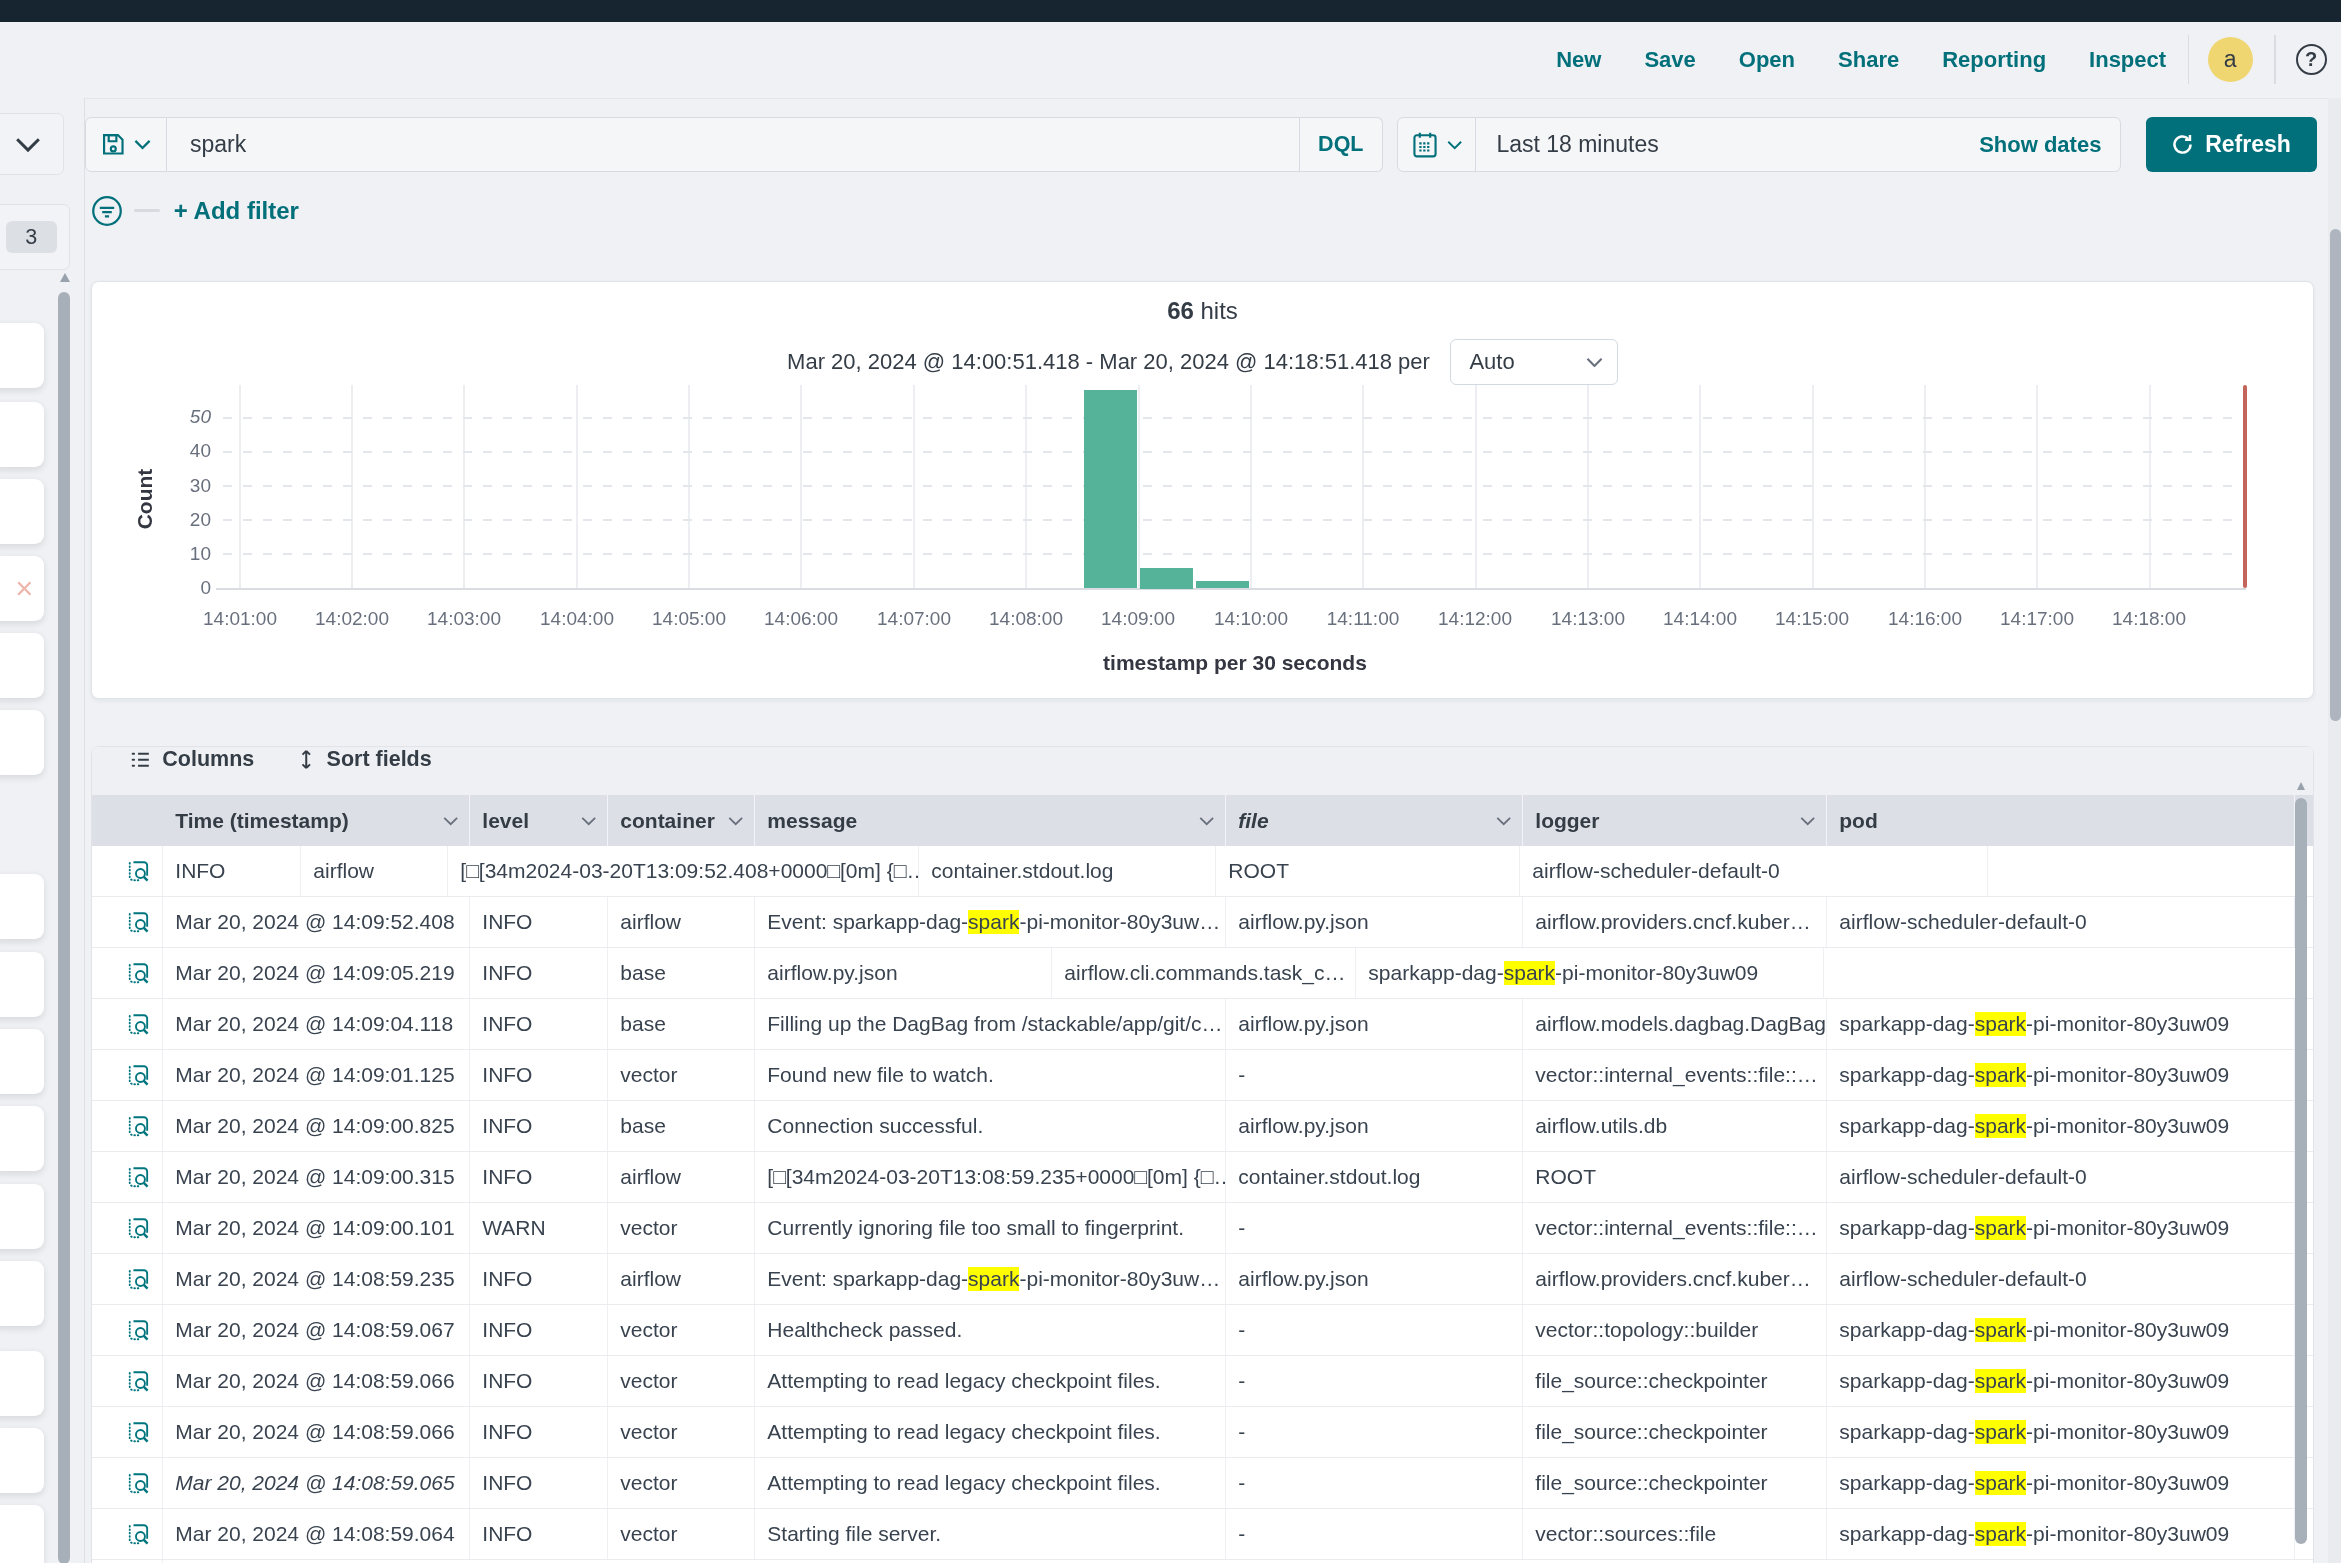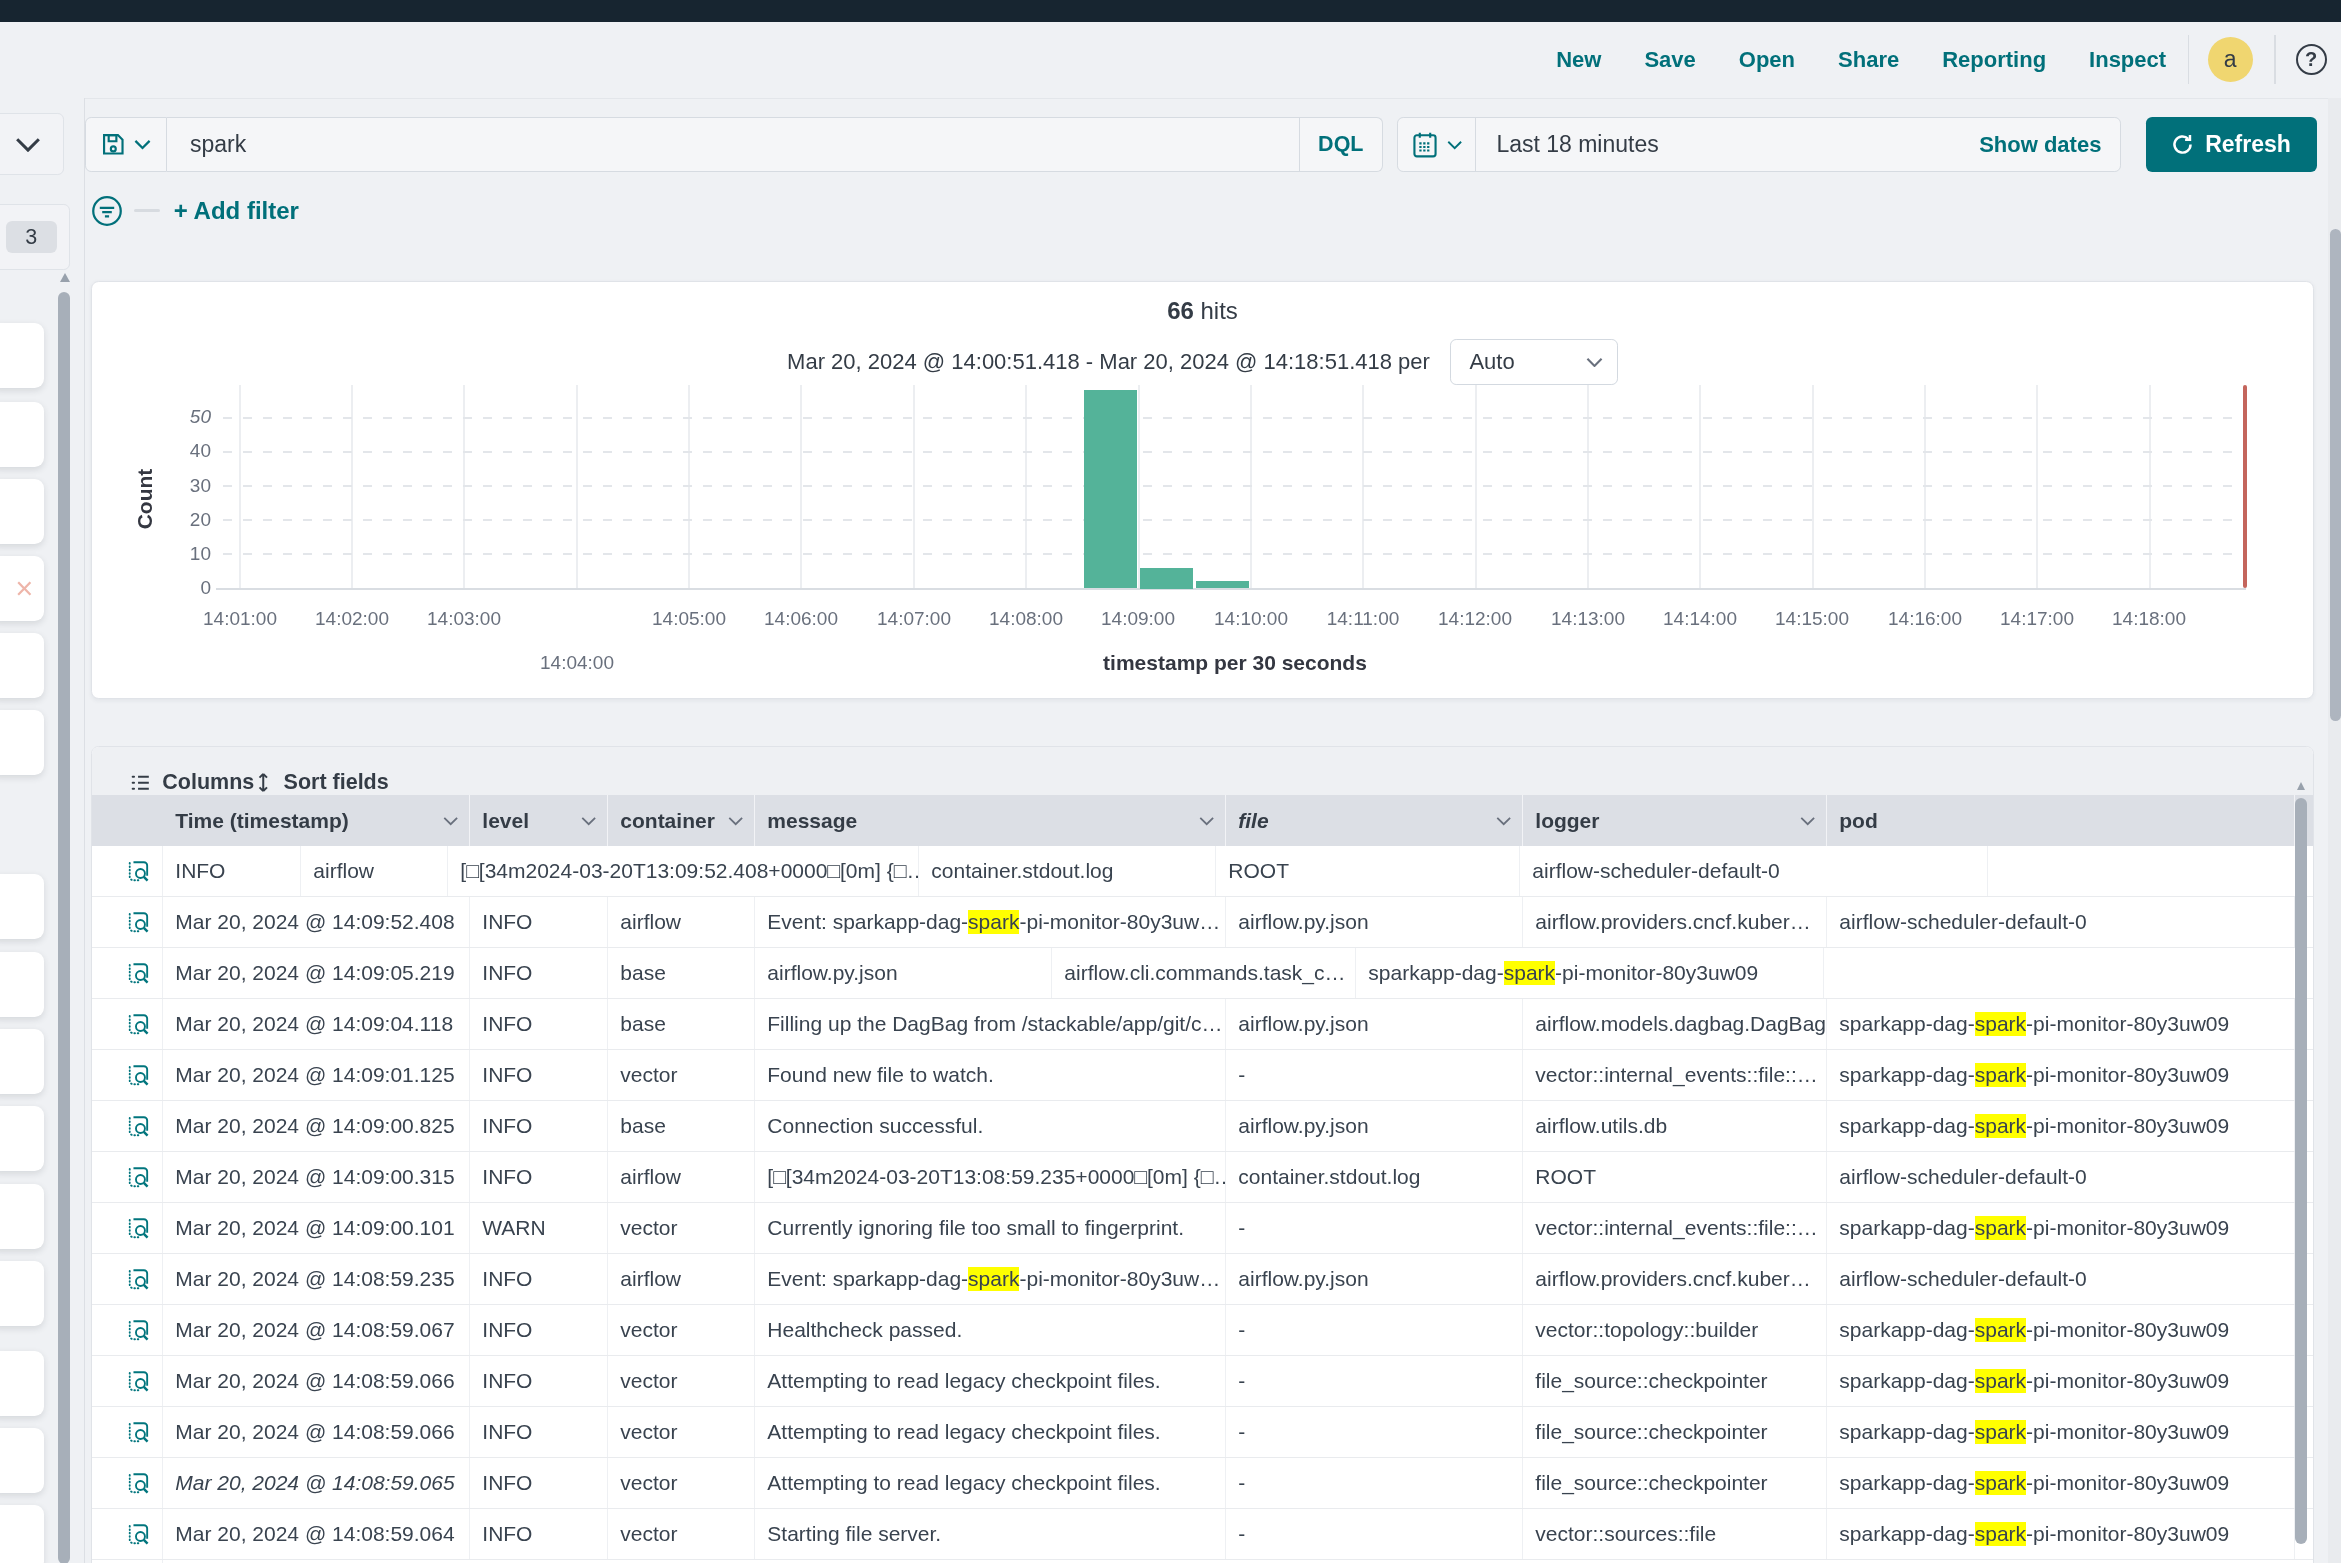--- a/index.html
+++ b/index.html
@@ -68,21 +68,21 @@
   .gridline-h{position:absolute;height:1.5px;background:repeating-linear-gradient(90deg,#e3e6ea 0 9.2px,transparent 9.2px 20px)}
   .gridline-v{position:absolute;width:1.5px;background:#eceef1}
   .axis-x{position:absolute;height:1.5px;background:#d9dde2}
   .xtick{position:absolute;font-size:19px;color:var(--muted);transform:translateX(-50%);white-space:nowrap}
   .bar{position:absolute;background:#54b399}
   #time-marker{position:absolute;width:3.8px;border-radius:2.3px;background:#c4655c}
   #xaxis-title{position:absolute;text-align:center;font-weight:bold;font-size:21px;color:#343741;transform:translateX(-50%)}
 
   
   #table-card{left:91px;top:746px;width:2223px;height:818px;background:var(--cardbg);border:0.8px solid #e0e3e8;border-radius:7.7px 7.7px 0 0;overflow:hidden}
-  #table-toolbar{height:48px;display:flex;align-items:flex-end;background:#eef0f3;padding-left:38px;}
+  #table-toolbar{height:48px;display:flex;align-items:flex-start;background:#eef0f3;padding-left:38px;gap:43px}
   .toolbar-btn{display:flex;align-items:center;gap:10.8px;color:#343c46;font-size:21.5px;font-weight:bold;cursor:pointer}
   #grid-header{display:flex;height:51px;background:#dcdfe5;padding-left:22px}
   .th{display:flex;align-items:center;justify-content:space-between;padding:0 10.8px 0 12.3px;font-weight:bold;font-size:21px;color:#343c46;border-right:1.5px solid #f2f3f6;cursor:pointer}
   .th:first-child{border-right:none}
   .tr{display:flex;height:51px;border-bottom:1.5px solid #e9ebee;padding-left:22px;background:#fff}
   .td{display:flex;align-items:center;padding:0 10.8px 0 12.3px;font-size:21px;color:#39434f;border-right:1.5px solid #eef0f3;overflow:hidden;white-space:nowrap}
   .td.expand{justify-content:center;border-right:1.5px solid #eef0f3;cursor:pointer}
   mark{background:#ffff00;color:inherit}
   #table-scrollbar{position:absolute;right:6.2px;top:51px;width:11.5px;height:746px;background:#a7afb9;border-radius:6.2px}
   #table-scroll-arrow{position:absolute;right:8.5px;top:35px;width:0;height:0;border-left:4.6px solid transparent;border-right:4.6px solid transparent;border-bottom:8.5px solid #98a1ac}
@@ -218,21 +218,21 @@
     </span>
   </div>
   <div id="plot">
       <div class="gridline-v" style="left: 147px; top: 103px; height: 203px;"></div>
       <div class="xtick" style="left: 148px; top: 326px; text-align: right;">14:01:00</div>
       <div class="gridline-v" style="left: 259px; top: 103px; height: 203px;"></div>
       <div class="xtick" style="left: 260px; top: 326px;">14:02:00</div>
       <div class="gridline-v" style="left: 371px; top: 103px; height: 203px;"></div>
       <div class="xtick" style="left: 372px; top: 326px;">14:03:00</div>
       <div class="gridline-v" style="left: 484px; top: 103px; height: 203px;"></div>
-      <div class="xtick" style="left: 485px; top: 326px; margin-top: 44px;">14:04:00</div>
+      <div class="xtick" style="left: 485px; top: 326px;">14:04:00</div>
       <div class="gridline-v" style="left: 596px; top: 103px; height: 203px;"></div>
       <div class="xtick" style="left: 597px; top: 326px;">14:05:00</div>
       <div class="gridline-v" style="left: 708px; top: 103px; height: 203px;"></div>
       <div class="xtick" style="left: 709px; top: 326px;">14:06:00</div>
       <div class="gridline-v" style="left: 821px; top: 103px; height: 203px;"></div>
       <div class="xtick" style="left: 822px; top: 326px;">14:07:00</div>
       <div class="gridline-v" style="left: 933px; top: 103px; height: 203px;"></div>
       <div class="xtick" style="left: 934px; top: 326px;">14:08:00</div>
       <div class="gridline-v" style="left: 1046px; top: 103px; height: 203px;"></div>
       <div class="xtick" style="left: 1046px; top: 326px;">14:09:00</div>

